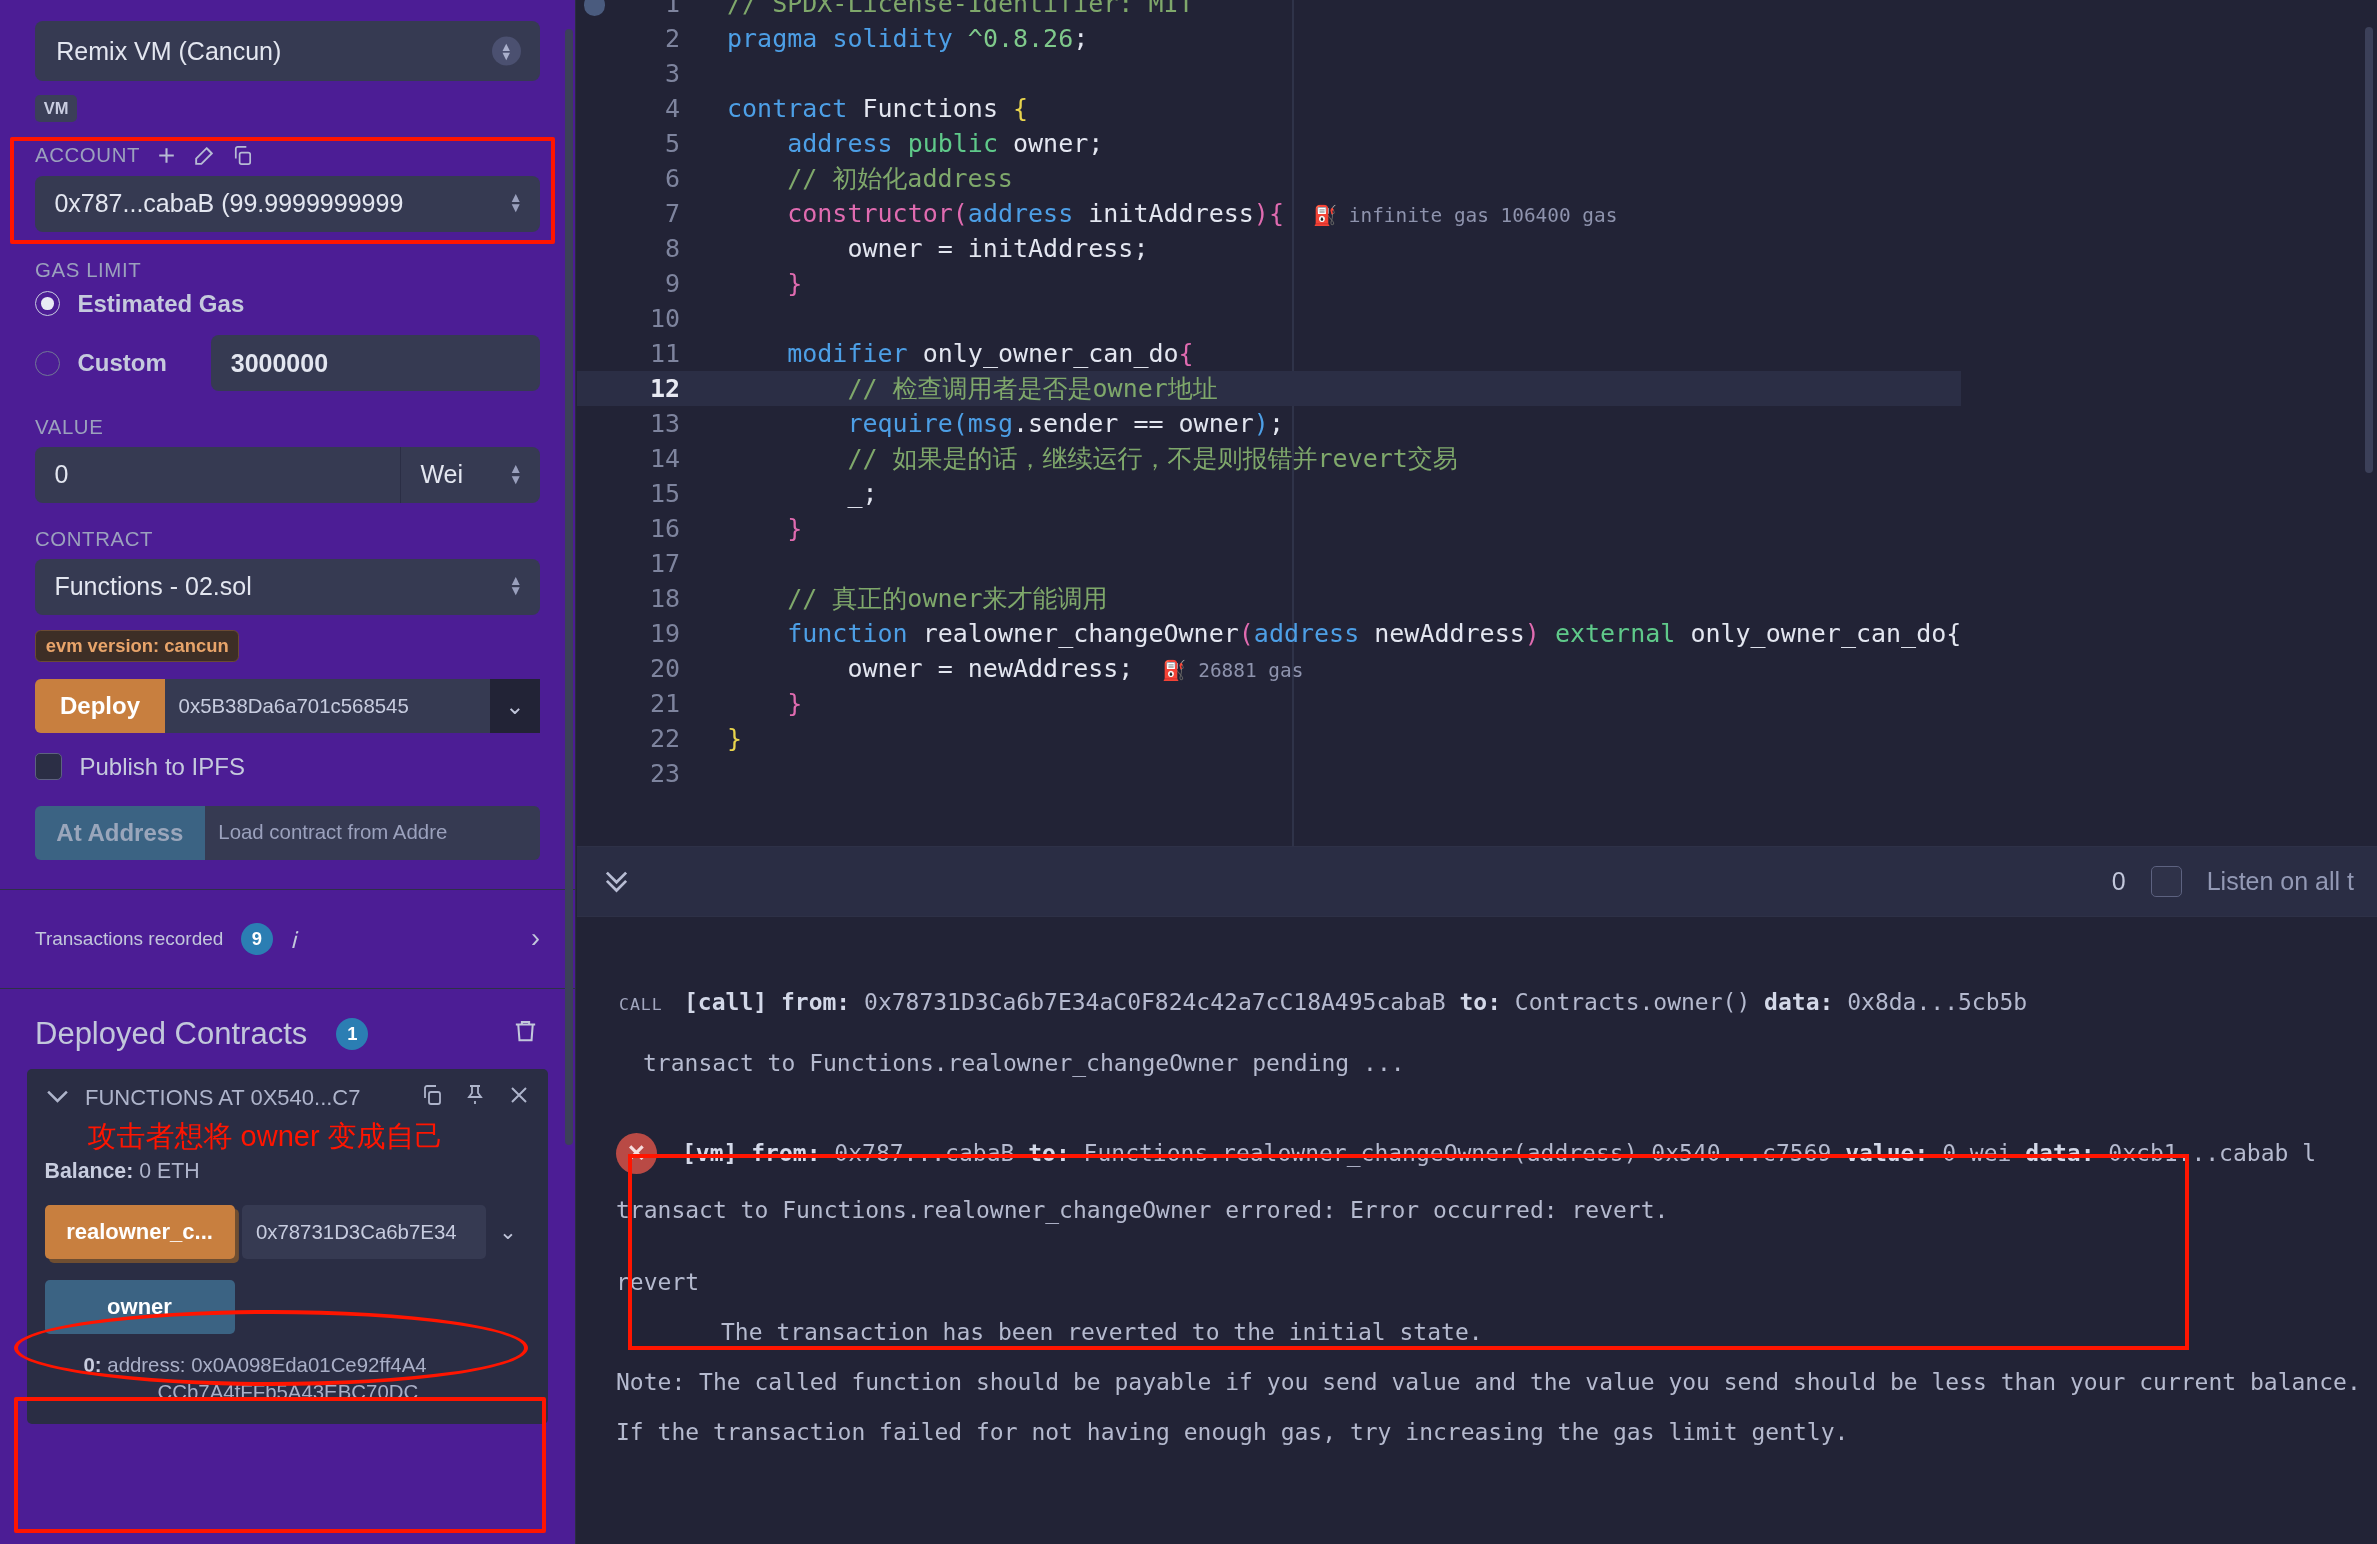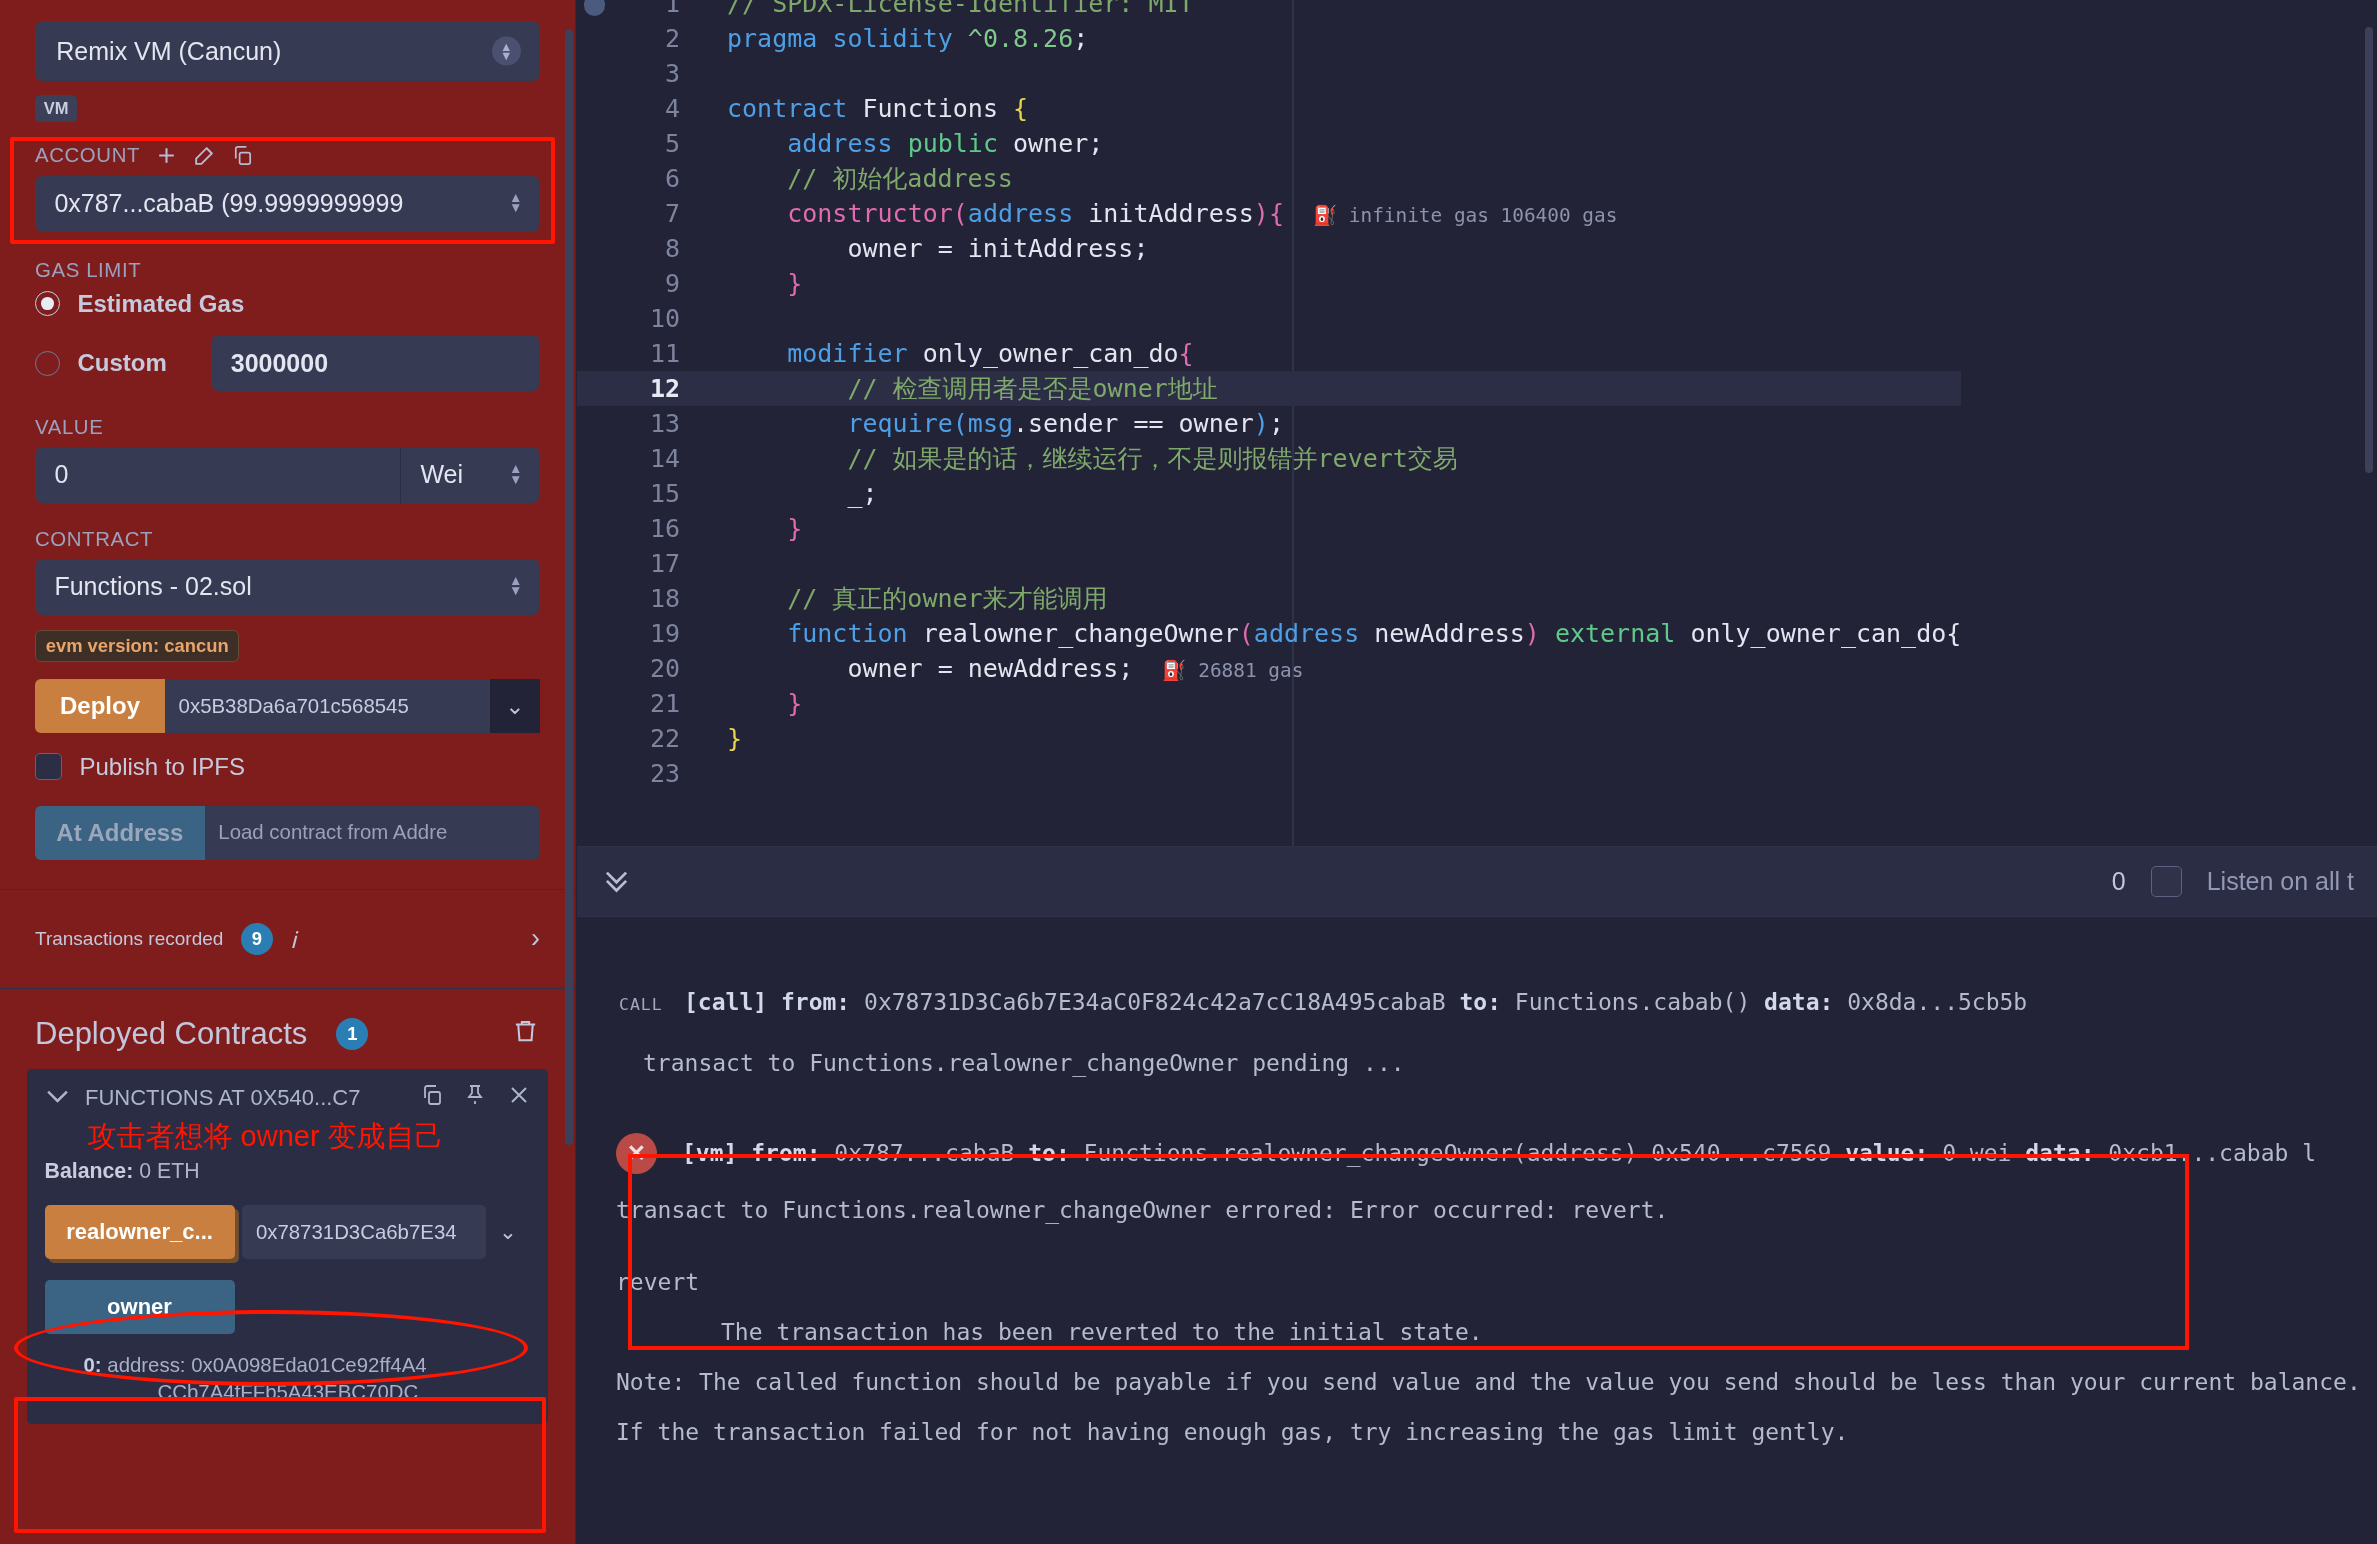--- a/index.html
+++ b/index.html
@@ -9,21 +9,21 @@
     background: #222336;
     font-family: "Liberation Sans", sans-serif;
     overflow: hidden;
   }
   #root { position: relative; width: 2377px; height: 1545px; }
 
   
   #left-panel {
     position: absolute; left: 0; top: 0;
     width: 576px; height: 1545px;
-    background: #7f1d1d;
+    background: #4c1d95;
     border-right: 1px solid #2b2d42;
     overflow: hidden;
   }
   .pad { padding: 0 35px; }
 
   .env-select {
     margin: 21.3px 35px 0 35px;
     height: 60px;
     background: #363a52;
     border-radius: 7.8px;
@@ -536,21 +536,21 @@
         <span class="term-count">0</span>
         <span class="term-cbox"></span>
         <span class="term-listen">Listen on all t</span>
       </span>
     </div>
 
     <div class="term-body">
       <div style="height:27px"></div>
       <div class="tline callrow">
         <span class="call-tag">CALL</span>
-        <span id="call-parts"><span class="b">[call] </span><span class="b">from: </span><span>0x78731D3Ca6b7E34aC0F824c42a7cC18A495cabaB </span><span class="b">to: </span><span>Functions.cabab() </span><span class="b">data: </span><span>0x8da...5cb5b</span></span>
+        <span id="call-parts"><span class="b">[call] </span><span class="b">from: </span><span>0x78731D3Ca6b7E34aC0F824c42a7cC18A495cabaB </span><span class="b">to: </span><span>Contracts.owner() </span><span class="b">data: </span><span>0x8da...5cb5b</span></span>
       </div>
       <div class="tline" style="margin-top:7.8px;">transact to Functions.realowner_changeOwner pending ...</div>
 
       <div style="height:45px"></div>
 
       <div class="errline">
         <span class="err-x">✕</span>
         <span id="err-parts" style="white-space:nowrap;"><span class="b">[vm] </span><span class="b">from: </span><span>0x787...cabaB </span><span class="b">to: </span><span>Functions.realowner_changeOwner(address) 0x540...c7569 </span><span class="b">value: </span><span>0 wei </span><span class="b">data: </span><span>0xcb1...cabab l</span></span>
       </div>
       <div class="tline" style="padding-left:39px; margin-top:11.6px;">transact to Functions.realowner_changeOwner errored: Error occurred: revert.</div>

